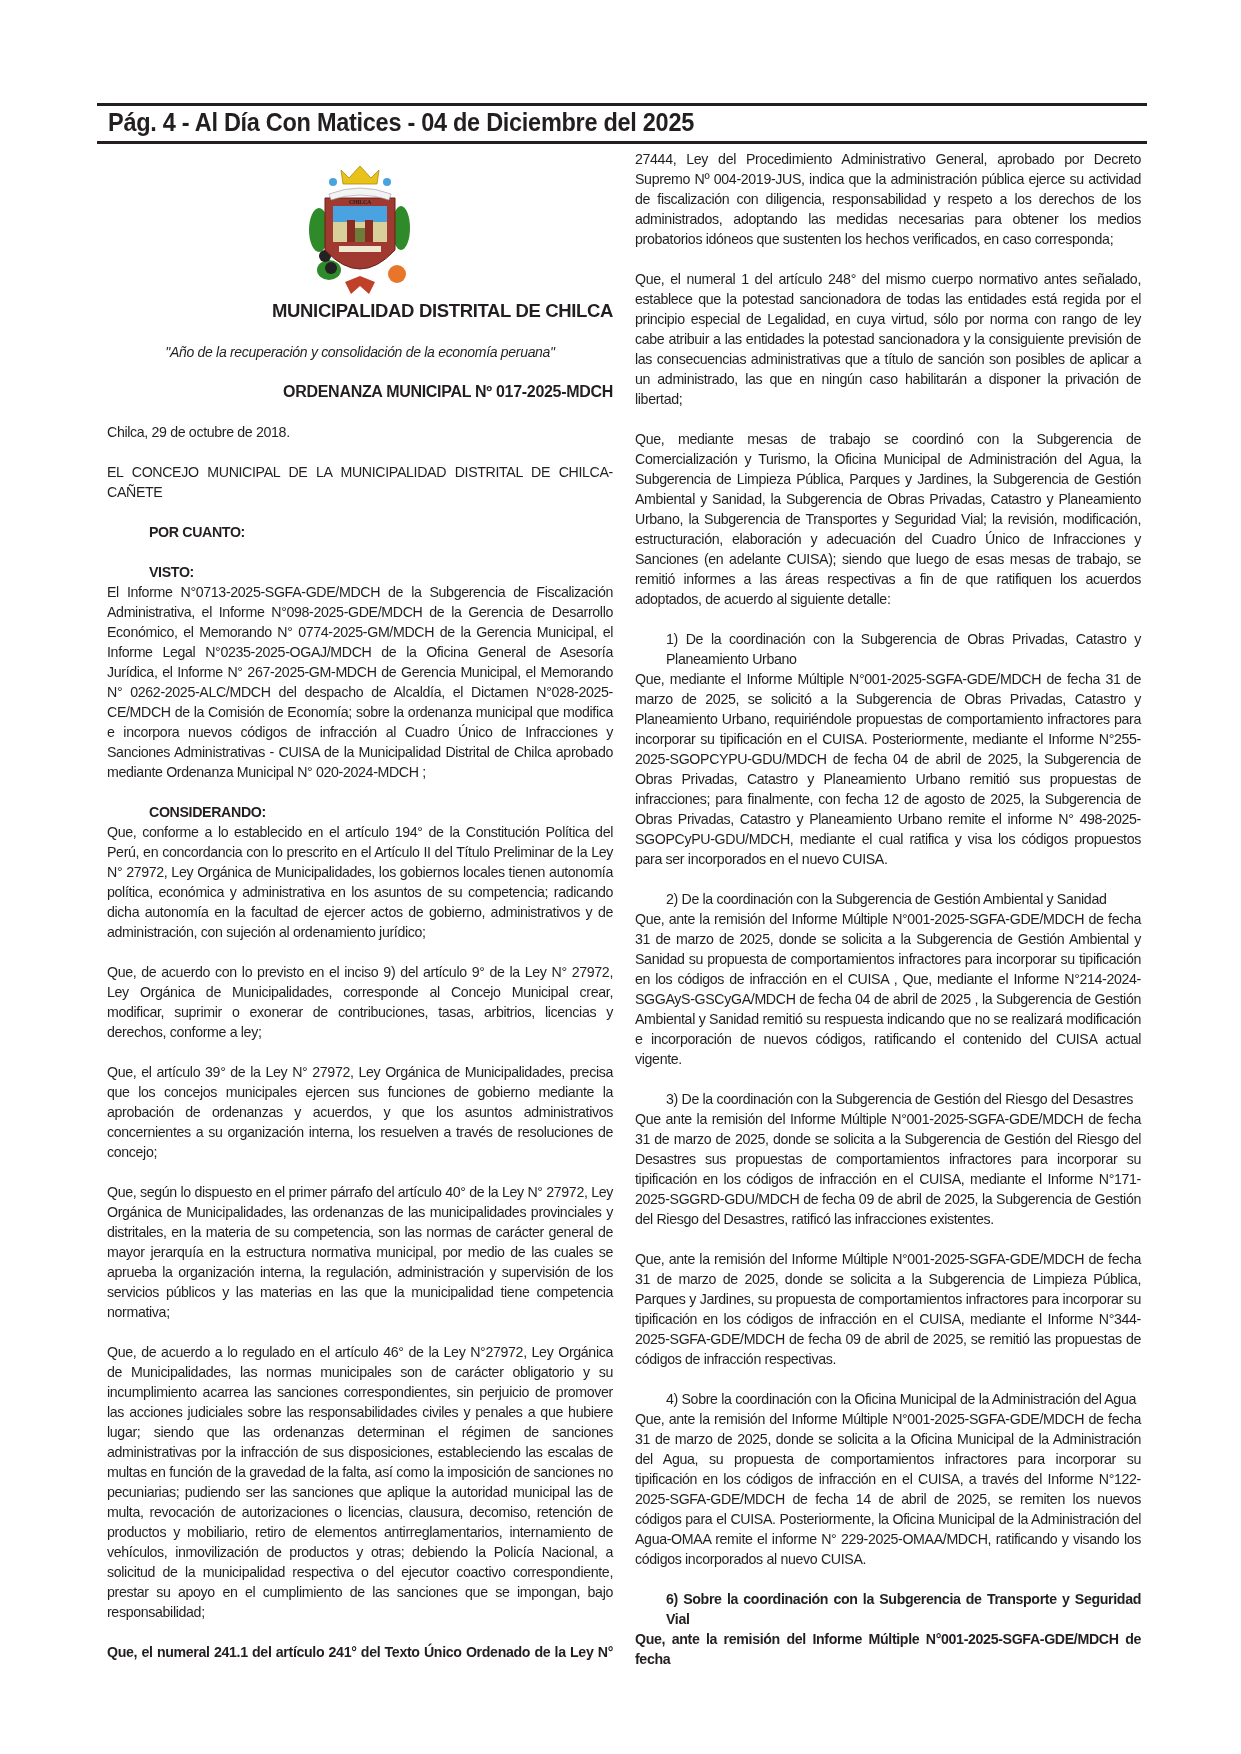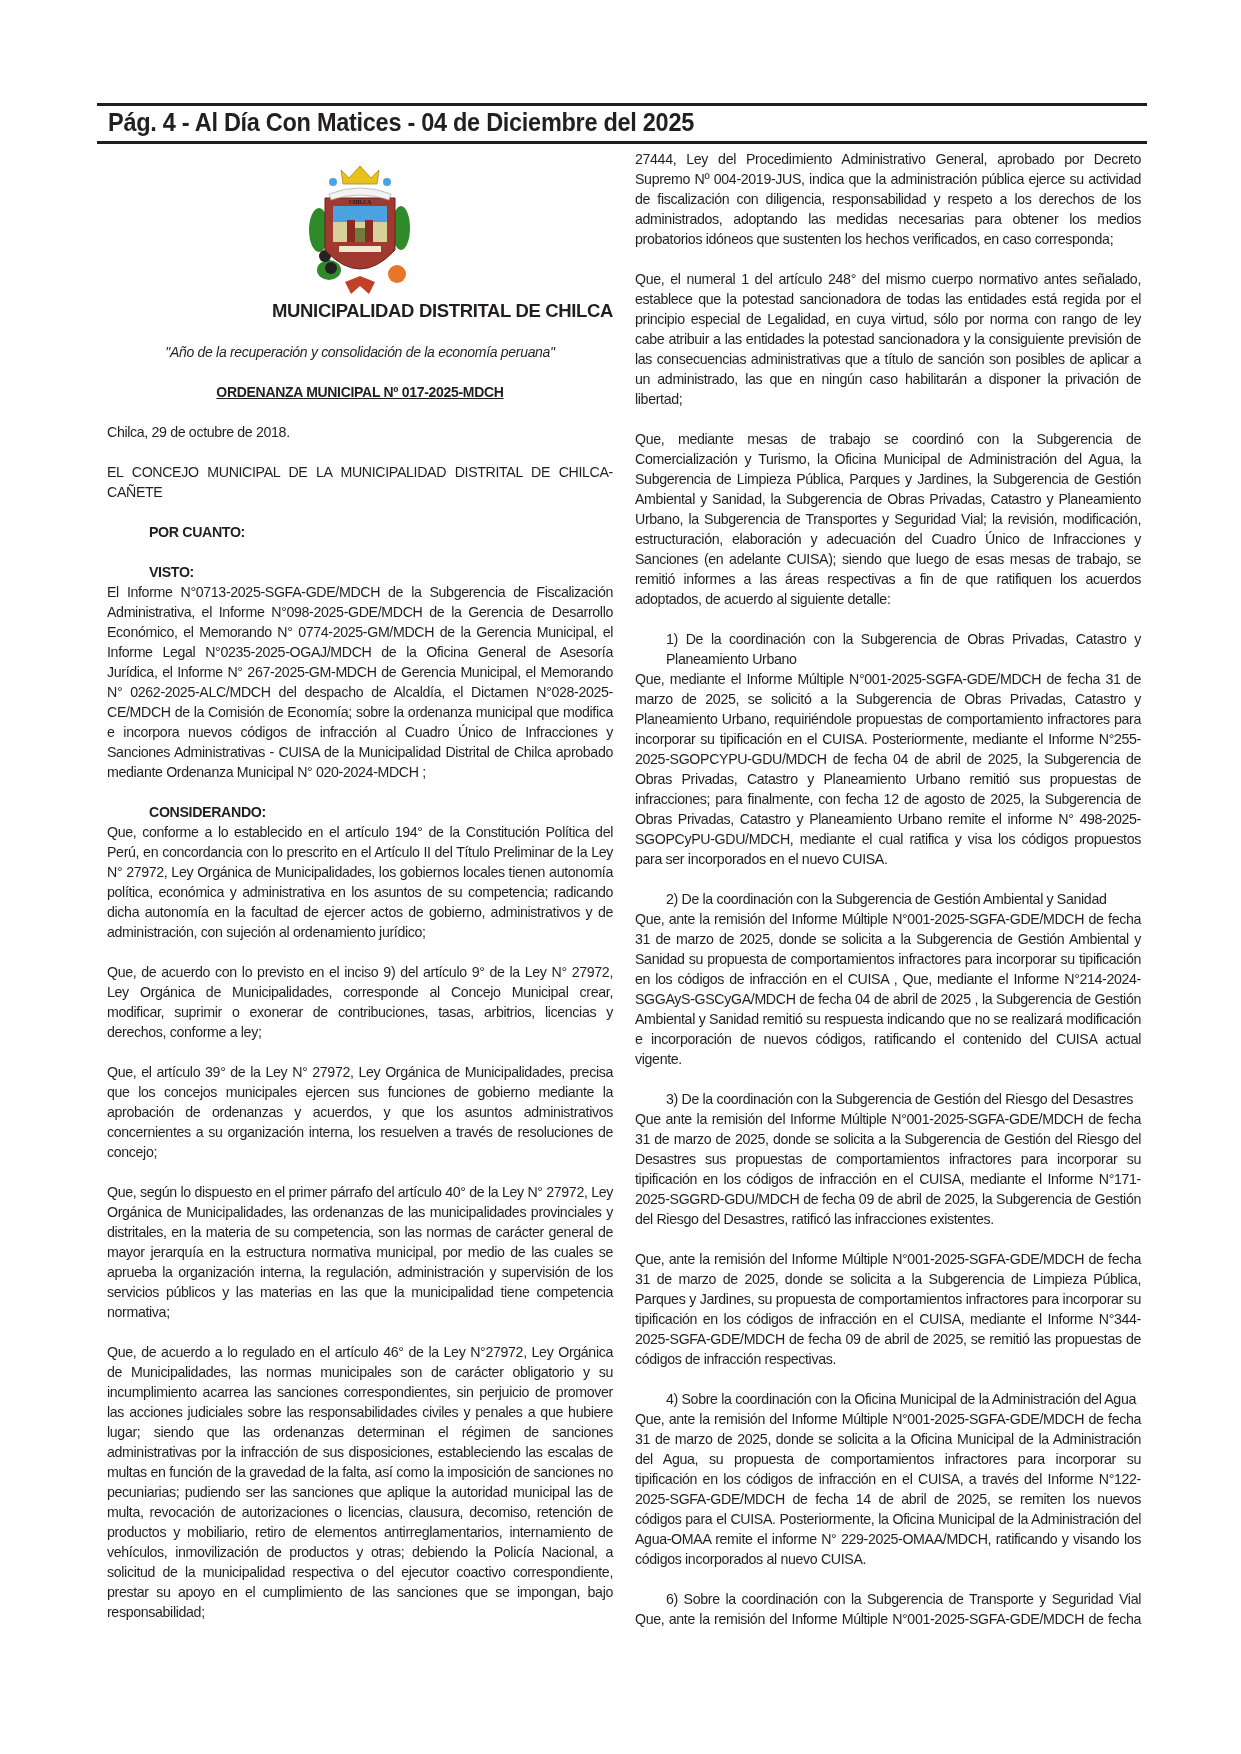--- a/index.html
+++ b/index.html
@@ -13,24 +13,24 @@
   .col { position: absolute; top: 150px; width: 506px; font-size: 14.2px; line-height: 20px;
          text-align: justify; }
   .col.left { left: 107px; top: 160px; }
   .col.right { left: 635px; top: 149px; }
   .col p { margin: 0 0 20px 0; }
   .condensed { letter-spacing: -0.35px; }
   .crest-wrap { text-align: center; height: 135px; margin-bottom: 5px; }
   .crest { display: inline-block; }
   .muni-title { text-align: right; font-weight: bold; font-size: 18.5px; line-height: 22px; margin: 0; }
   .motto { text-align: center; font-style: italic; font-size: 14px; line-height: 20px; margin: 0 0 18px 0; letter-spacing: -0.3px; }
-  .ordinance { text-align: center; font-weight: bold; font-size: 14px; line-height: 20px; margin: 0 0 24px 0; letter-spacing: -0.3px; text-decoration: underline; }
+  .ordinance { text-align: right; font-weight: bold; font-size: 16px; line-height: 20px; margin: 0 0 24px 0; letter-spacing: -0.3px; }
   .section-label { font-weight: bold; display: block; margin-left: 42px; }
   .item-heading { display: block; margin-left: 31px; }
-  .ellipsis-last { text-align-last: justify; }
+  .ellipsis-last { text-align-last: justify; font-weight: bold; }
 </style>
 </head>
 <body>
 
 <div class="rule top"></div>
 <div class="page-header">Pág. 4 - Al Día Con Matices - 04 de Diciembre del 2025</div>
 <div class="rule bottom"></div>
 
 <div class="col left condensed">
   <div class="crest-wrap">
@@ -75,20 +75,21 @@
     <span>El Informe N°0713-2025-SGFA-GDE/MDCH de la Subgerencia de Fiscalización Administrativa, el Informe N°098-2025-GDE/MDCH de la Gerencia de Desarrollo Económico, el Memorando N° 0774-2025-GM/MDCH de la Gerencia Municipal, el Informe Legal N°0235-2025-OGAJ/MDCH de la Oficina General de Asesoría Jurídica,  el Informe N° 267-2025-GM-MDCH de Gerencia Municipal, el Memorando N° 0262-2025-ALC/MDCH del despacho de Alcaldía, el Dictamen N°028-2025-CE/MDCH de la Comisión de Economía; sobre la ordenanza municipal que modifica e incorpora nuevos códigos de infracción al Cuadro Único de Infracciones y Sanciones Administrativas - CUISA de la Municipalidad Distrital de Chilca aprobado mediante Ordenanza Municipal N° 020-2024-MDCH ;</span>
   </p>
   <p>
     <span class="section-label">CONSIDERANDO:</span>
     <span>Que, conforme a lo establecido en el artículo 194° de la Constitución Política del Perú, en concordancia con lo prescrito en el Artículo II del Título Preliminar de la Ley N° 27972, Ley Orgánica de Municipalidades, los gobiernos locales tienen autonomía política, económica y administrativa en los asuntos de su competencia; radicando dicha autonomía en la facultad de ejercer actos de gobierno, administrativos y de administración, con sujeción al ordenamiento jurídico;</span>
   </p>
   <p>Que, de acuerdo con lo previsto en el inciso 9) del artículo 9° de la Ley N° 27972, Ley Orgánica de Municipalidades, corresponde al Concejo Municipal crear, modificar, suprimir o exonerar de contribuciones, tasas, arbitrios, licencias y derechos, conforme a ley;</p>
   <p>Que, el artículo 39° de la Ley N° 27972, Ley Orgánica de Municipalidades, precisa que los concejos municipales ejercen sus funciones de gobierno mediante la aprobación de ordenanzas y acuerdos, y que los asuntos administrativos concernientes a su organización interna, los resuelven a través de resoluciones de concejo;</p>
   <p>Que, según lo dispuesto en el primer párrafo del artículo 40° de la Ley N° 27972, Ley Orgánica de Municipalidades, las ordenanzas de las municipalidades provinciales y distritales, en la materia de su competencia, son las normas de carácter general de mayor jerarquía en la estructura normativa municipal, por medio de las cuales se aprueba la organización interna, la regulación, administración y supervisión de los servicios públicos y las materias en las que la municipalidad tiene competencia normativa;</p>
   <p>Que, de acuerdo a lo regulado en el artículo 46° de la Ley N°27972, Ley Orgánica de Municipalidades, las normas municipales son de carácter obligatorio y su incumplimiento acarrea las sanciones correspondientes, sin perjuicio de promover las acciones judiciales sobre las responsabilidades civiles y penales a que hubiere lugar; siendo que las ordenanzas determinan el régimen de sanciones administrativas por la infracción de sus disposiciones, estableciendo las escalas de multas en función de la gravedad de la falta, así como la imposición de sanciones no pecuniarias; pudiendo ser las sanciones que aplique la autoridad municipal las de multa, revocación de autorizaciones o licencias, clausura, decomiso, retención de productos y mobiliario, retiro de elementos antirreglamentarios, internamiento de vehículos, inmovilización de productos y otras; debiendo la Policía Nacional, a solicitud de la municipalidad respectiva o del ejecutor coactivo correspondiente, prestar su apoyo en el cumplimiento de las sanciones que se impongan, bajo responsabilidad;</p>
+  <p class="ellipsis-last">Que, el numeral 241.1 del artículo 241° del Texto Único Ordenado de la Ley N°</p>
 </div>
 
 <div class="col right condensed">
   <p>27444, Ley del Procedimiento Administrativo General, aprobado por Decreto Supremo Nº 004-2019-JUS, indica que la administración pública ejerce su actividad de fiscalización con diligencia, responsabilidad y respeto a los derechos de los administrados, adoptando las medidas necesarias para obtener los medios probatorios idóneos que sustenten los hechos verificados, en caso corresponda;</p>
   <p>Que, el numeral 1 del artículo 248° del mismo cuerpo normativo antes señalado, establece que la potestad sancionadora de todas las entidades está regida por el principio especial de Legalidad, en cuya virtud, sólo por norma con rango de ley cabe atribuir a las entidades la potestad sancionadora y la consiguiente previsión de las consecuencias administrativas que a título de sanción son posibles de aplicar a un administrado, las que en ningún caso habilitarán a disponer la privación de libertad;</p>
   <p>Que, mediante mesas de trabajo se coordinó con la Subgerencia de Comercialización y Turismo, la Oficina Municipal de Administración del Agua, la Subgerencia de Limpieza Pública, Parques y Jardines, la Subgerencia de Gestión Ambiental y Sanidad, la Subgerencia de Obras Privadas, Catastro y Planeamiento Urbano, la Subgerencia de Transportes y Seguridad Vial; la revisión, modificación, estructuración, elaboración y adecuación del Cuadro Único de Infracciones y Sanciones (en adelante CUISA); siendo que luego de esas mesas de trabajo, se remitió informes a las áreas respectivas a fin de que ratifiquen los acuerdos adoptados, de acuerdo al siguiente detalle:</p>
 
   <p>
     <span class="item-heading">1) De la coordinación con la Subgerencia de Obras Privadas, Catastro y Planeamiento Urbano</span>
     <span>Que, mediante el Informe Múltiple N°001-2025-SGFA-GDE/MDCH de fecha 31 de marzo de 2025, se solicitó a la Subgerencia de Obras Privadas, Catastro y Planeamiento Urbano, requiriéndole propuestas de comportamiento infractores para incorporar su tipificación en  el CUISA. Posteriormente, mediante el Informe N°255-2025-SGOPCYPU-GDU/MDCH de fecha 04 de abril de 2025, la Subgerencia de Obras Privadas, Catastro y Planeamiento Urbano remitió sus propuestas de infracciones; para finalmente, con fecha 12 de agosto de 2025, la Subgerencia de Obras Privadas, Catastro y Planeamiento Urbano remite el informe N° 498-2025-SGOPCyPU-GDU/MDCH, mediante el cual ratifica y visa los códigos propuestos para ser incorporados en el nuevo CUISA.</span>

